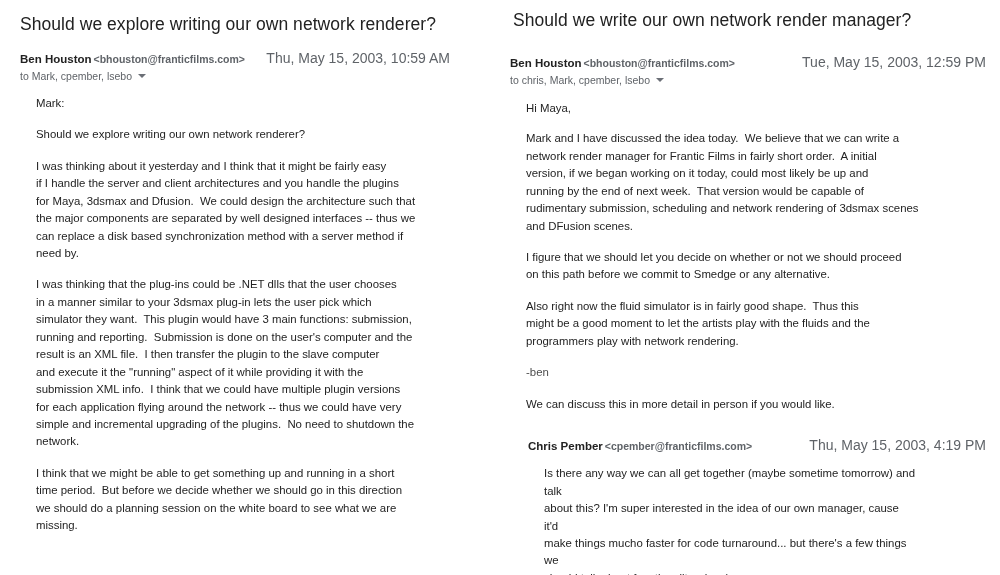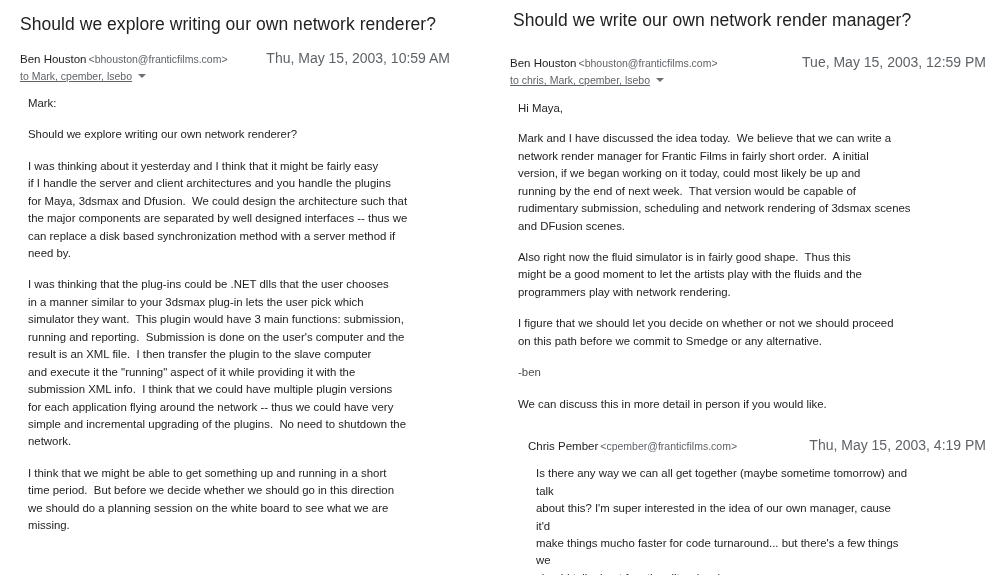--- a/index.html
+++ b/index.html
@@ -54,45 +54,45 @@
     align-items: baseline;
     justify-content: space-between;
     width: 100%;
   }
   .sender-line {
     font-size: 11.5px;
     line-height: 1.4;
     white-space: nowrap;
   }
   .sender-name {
-    font-weight: normal;
+    font-weight: bold;
     color: #222222;
     font-size: 11.5px;
   }
   .sender-email {
     color: #5f6368;
     font-size: 10.5px;
     margin-left: 2px;
+    font-weight: bold;
   }
   .timestamp {
     font-size: 14px;
     color: #5f6368;
     white-space: nowrap;
     padding-left: 12px;
   }
   .column-left .timestamp { padding-right: 30px; }
 
   .recipients-line {
     font-size: 10.5px;
     color: #5f6368;
     margin-top: 3px;
     display: flex;
     align-items: center;
     white-space: nowrap;
-    text-decoration: underline;
   }
   .caret-icon {
     display: inline-block;
     margin-left: 6px;
     width: 0;
     height: 0;
     border-left: 4px solid transparent;
     border-right: 4px solid transparent;
     border-top: 4px solid #6b6f76;
   }
@@ -100,21 +100,21 @@
   .msg-body {
     margin-top: 13px;
     font-size: 11.4px;
     line-height: 1.53;
     color: #232323;
   }
   .column-right .msg-body { margin-top: 14px; }
   .message-nested .msg-body { margin-top: 11px; }
 
   .para {
-    margin: 0 0 14px 8px;
+    margin: 0 0 14px 16px;
     white-space: pre-wrap;
   }
   .para:last-child { margin-bottom: 0; }
   .para-tight { margin-bottom: 13px; }
   .signature { color: #4d4d4d; }
 </style>
 </head>
 <body>
 
 <div class="page">
@@ -177,25 +177,25 @@
       </div>
 
       <div class="msg-body">
         <p class="para para-tight">Hi Maya,</p>
         <p class="para">Mark and I have discussed the idea today.  We believe that we can write a
 network render manager for Frantic Films in fairly short order.  A initial
 version, if we began working on it today, could most likely be up and
 running by the end of next week.  That version would be capable of
 rudimentary submission, scheduling and network rendering of 3dsmax scenes
 and DFusion scenes.</p>
+        <p class="para">I figure that we should let you decide on whether or not we should proceed
+on this path before we commit to Smedge or any alternative.</p>
         <p class="para">Also right now the fluid simulator is in fairly good shape.  Thus this
 might be a good moment to let the artists play with the fluids and the
 programmers play with network rendering.</p>
-        <p class="para">I figure that we should let you decide on whether or not we should proceed
-on this path before we commit to Smedge or any alternative.</p>
         <p class="para signature">-ben</p>
         <p class="para">We can discuss this in more detail in person if you would like.</p>
       </div>
     </div>
 
     <div class="message message-nested">
       <div class="msg-header">
         <div class="sender-line">
           <span class="sender-name">Chris Pember</span><span class="sender-email">&lt;cpember@franticfilms.com&gt;</span>
         </div>

